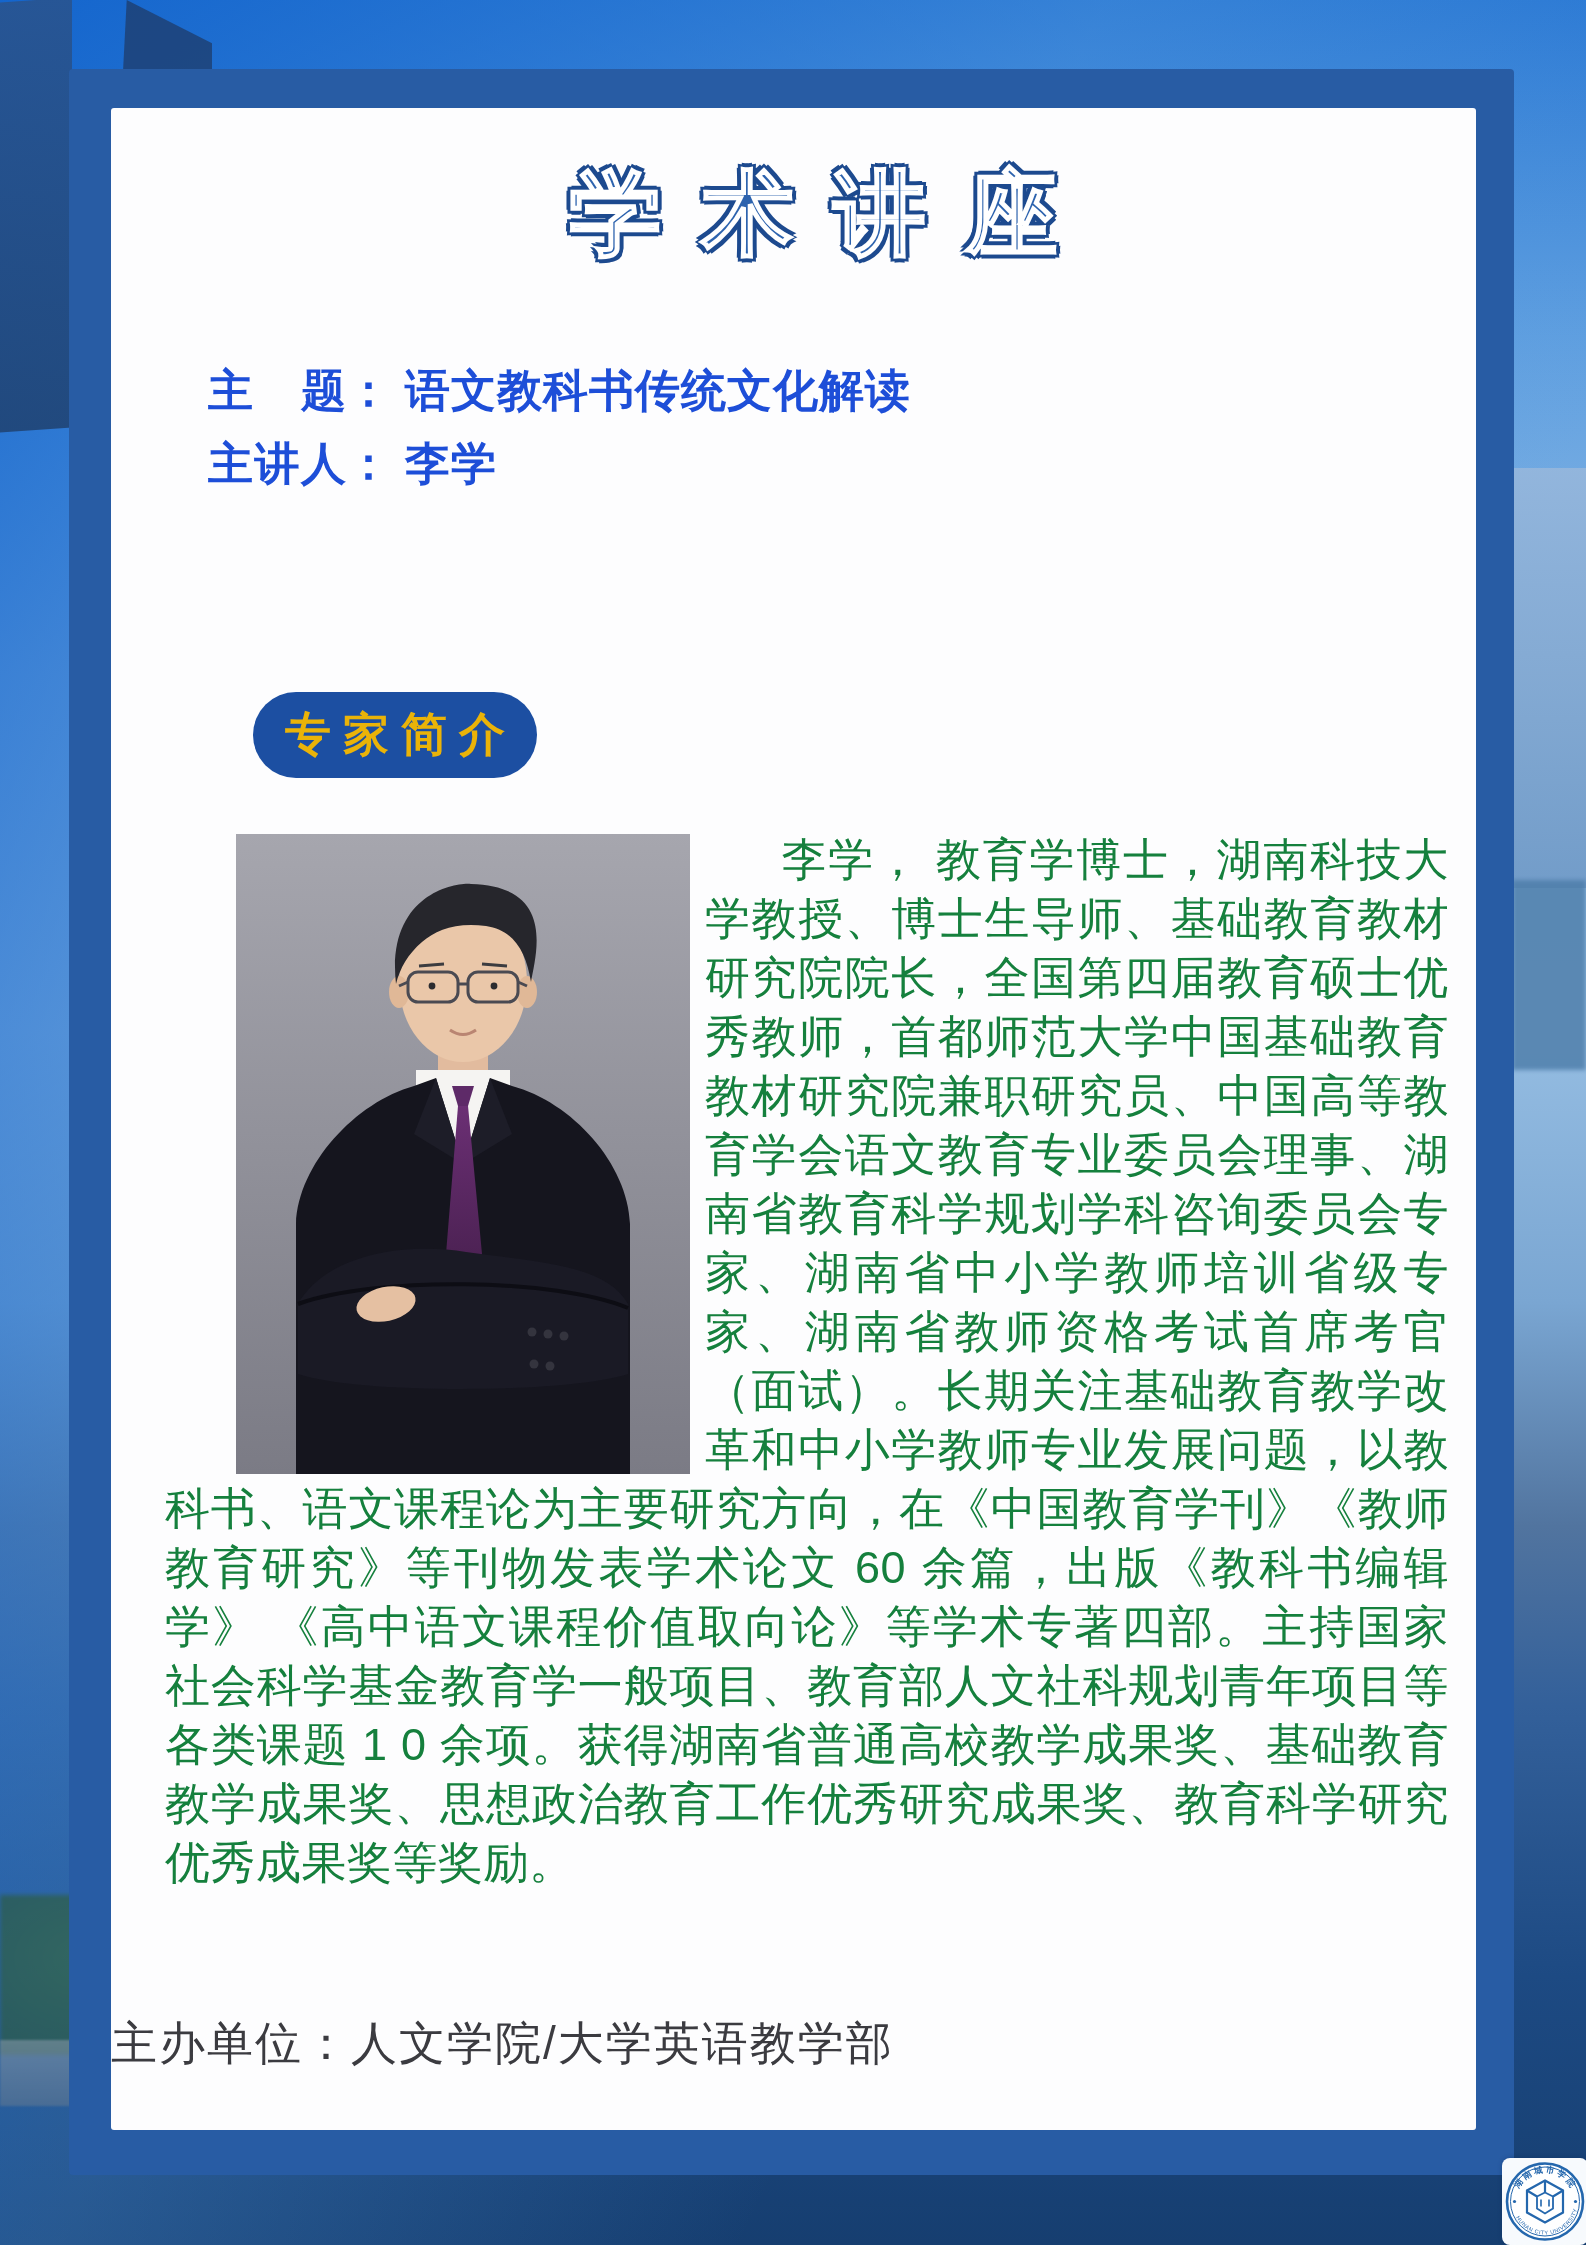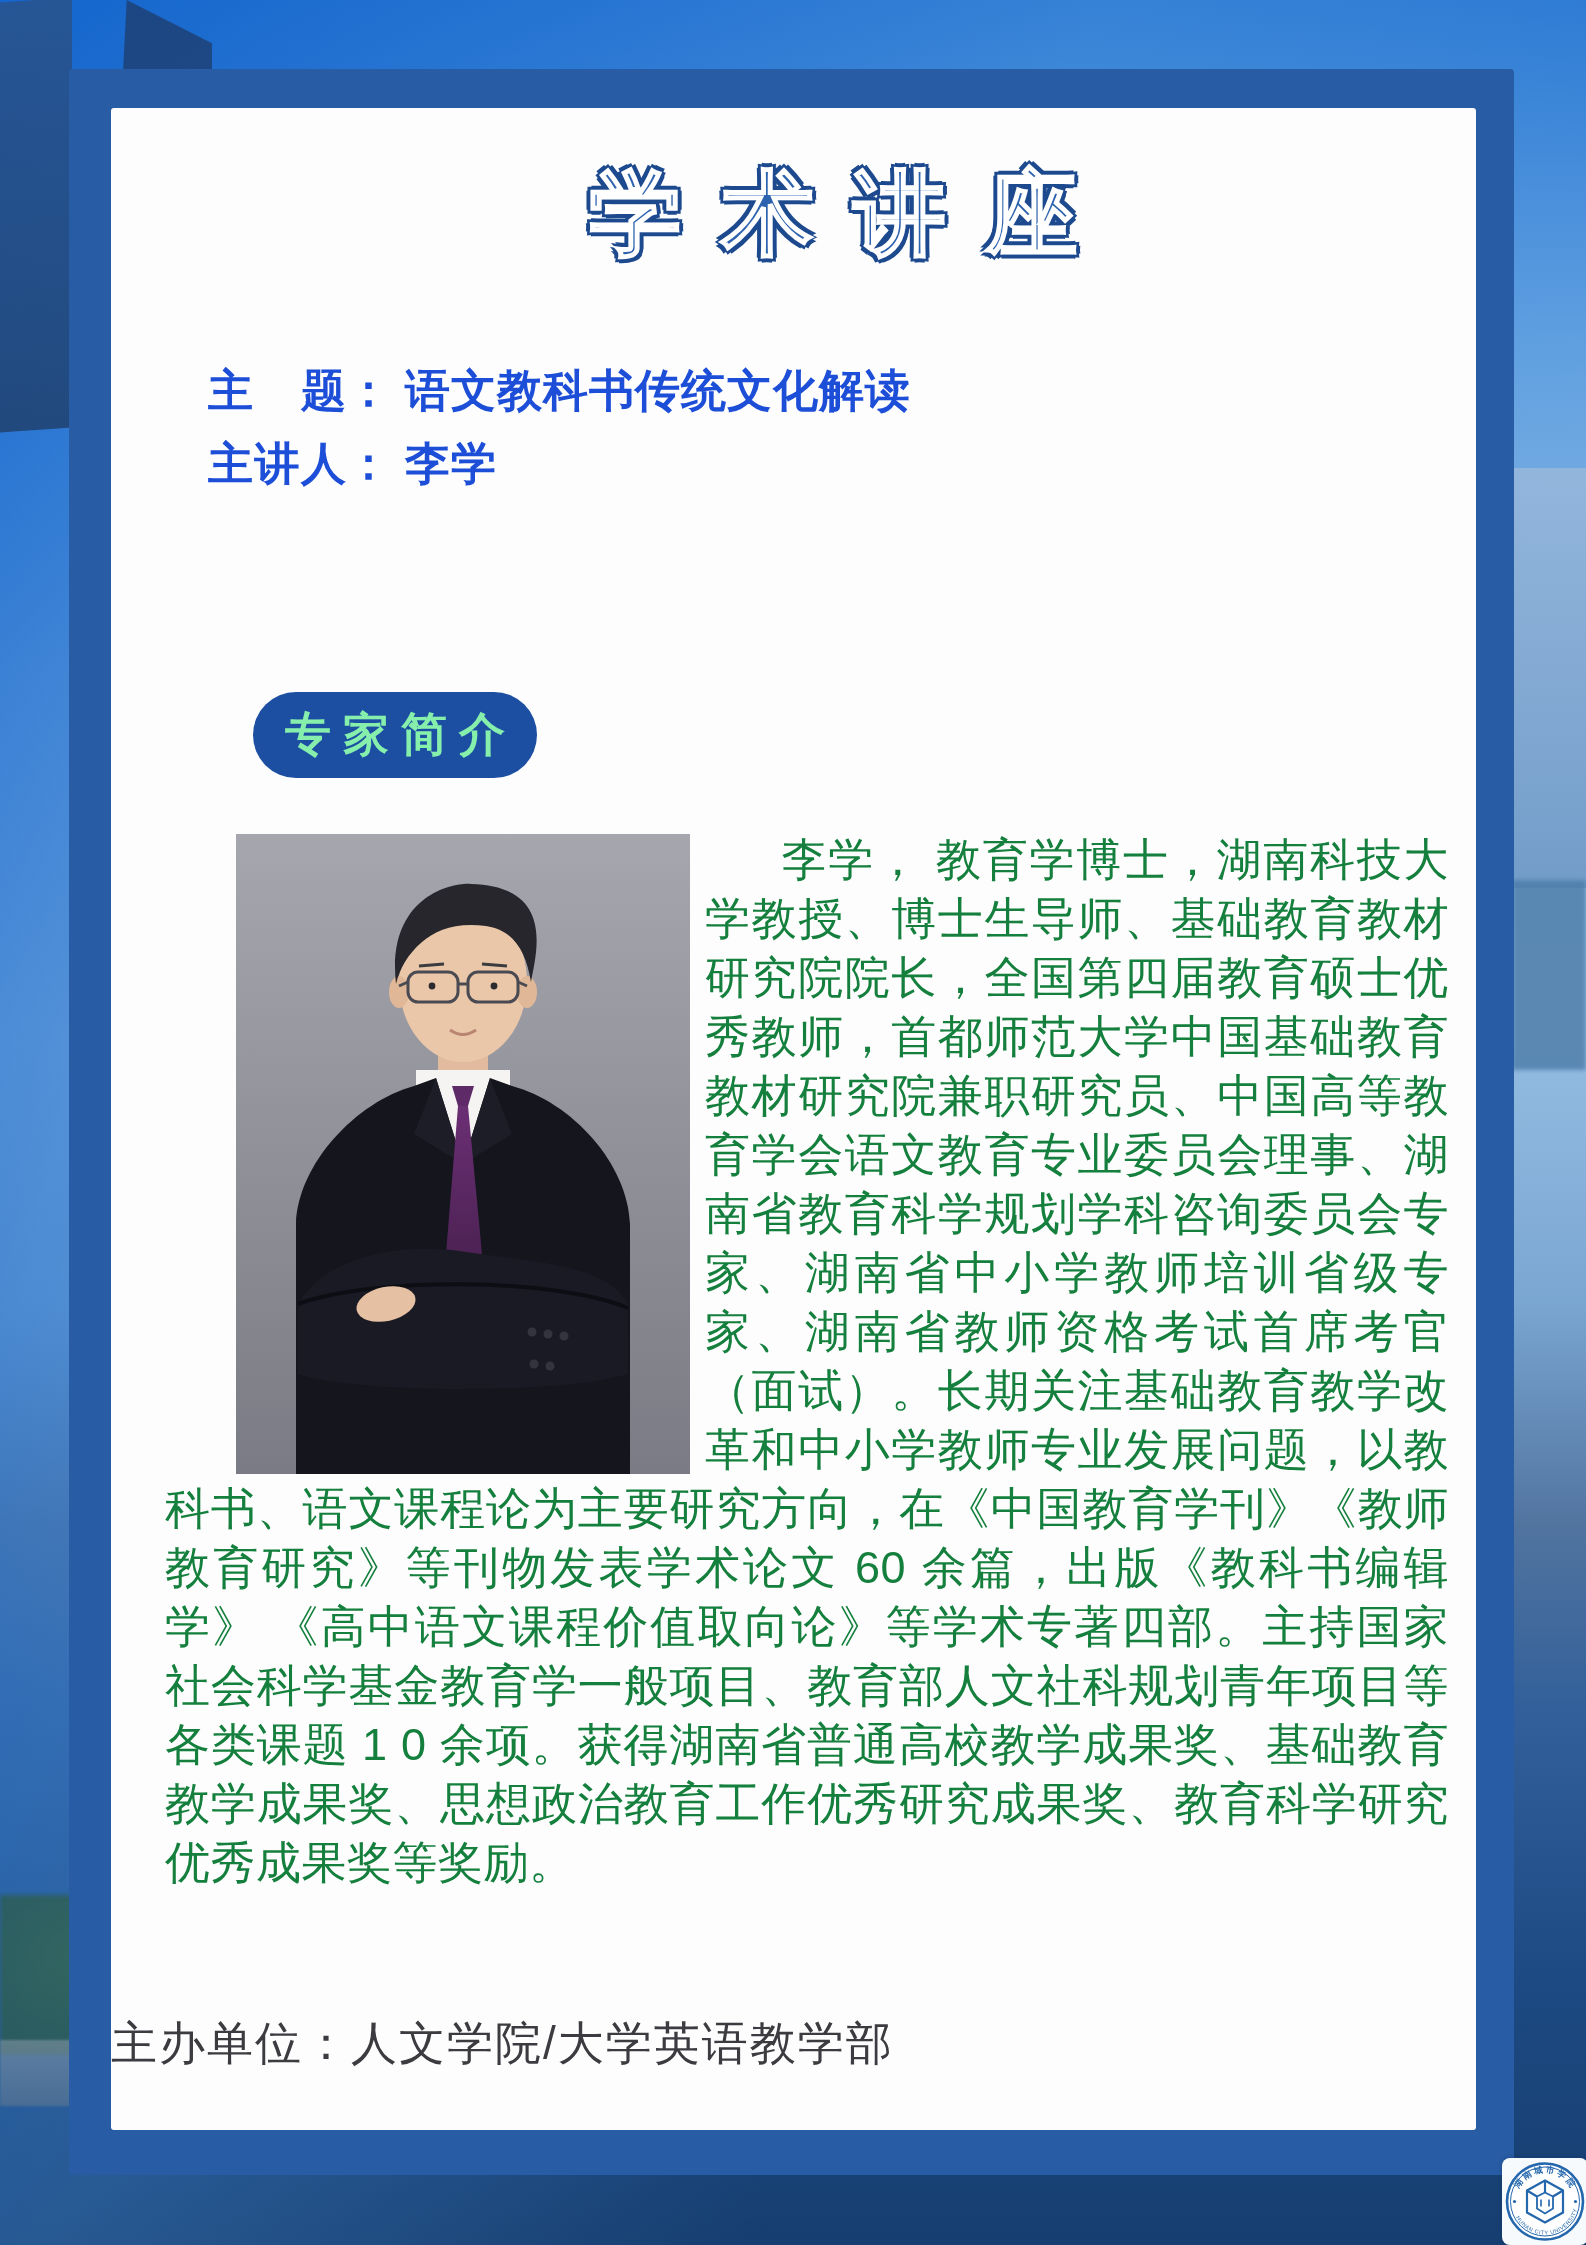--- a/index.html
+++ b/index.html
@@ -16,37 +16,37 @@
   .bldg-left2{left:108px;top:600;width:104px;height:360px;background:#1e3f6f;opacity:.8;clip-path:polygon(18% 0,100% 12%,100% 100%,0 100%);}
   .green-left{left:0;top:1895px;width:218px;height:160px;background:radial-gradient(ellipse at 40% 40%,#35684c,#27554a);opacity:.75;filter:blur(2px);}
   .road-left{left:0;top:2040px;width:218px;height:66px;background:linear-gradient(180deg,#8598a8,#5f7792);opacity:.6;filter:blur(1px);}
   .bldg-right{left:1512px;top:468px;width:74px;height:420px;background:linear-gradient(180deg,#96b7dc,#6f99c6);opacity:.9;}
   .tree-right{left:1512px;top:880px;width:74px;height:190px;background:#4c7ca8;opacity:.8;filter:blur(2px);}
 
   .frame{position:absolute;left:69px;top:69px;width:1445px;height:2106px;background:#285ca4;border-radius:4px;}
   .card{position:absolute;left:42px;top:39px;right:38px;bottom:45px;background:#fdfdfe;border-radius:3px;}
 
   .poster-title{
-    position:absolute;left:8px;top:44px;width:100%;text-align:center;
-    font-size:92px;font-weight:900;color:#2d63ae;letter-spacing:40px;padding-left:52px;
+    position:absolute;left:0;top:44px;width:100%;text-align:center;
+    font-size:92px;font-weight:900;color:#2d63ae;letter-spacing:40px;padding-left:40px;
     -webkit-text-stroke:2px #ffffff;
     text-shadow:
       4px 4px 0 #1d4a8f,-4px -4px 0 #1d4a8f,4px -4px 0 #1d4a8f,-4px 4px 0 #1d4a8f,
       5px 0 0 #1d4a8f,-5px 0 0 #1d4a8f,0 5px 0 #1d4a8f,0 -5px 0 #1d4a8f;
   }
 
   .details{position:absolute;left:97px;top:258px;color:#1d4ed8;}
   .detail-row{height:73px;font-size:45px;font-weight:bold;line-height:50px;white-space:nowrap;}
   .dlabel{display:inline-block;width:138px;text-align:justify;text-align-last:justify;vertical-align:top;}
   .dcolon{display:inline-block;vertical-align:top;margin-right:14px;}
   .dvalue{display:inline-block;vertical-align:top;letter-spacing:1px;}
 
   .badge{
     position:absolute;left:142px;top:584px;width:284px;height:86px;border-radius:44px;
-    background:#1c4fa2;color:#86efac;display:flex;align-items:center;justify-content:center;
+    background:#1c4fa2;color:#eab308;display:flex;align-items:center;justify-content:center;
     font-size:46px;font-weight:bold;letter-spacing:12px;text-indent:12px;
   }
 
   .bio{position:absolute;left:54px;top:722px;width:1284px;color:#15803d;
        font-size:45px;line-height:59px;text-align:justify;text-indent:1.7em;letter-spacing:.5px;}
   .photo{float:left;width:454px;height:640px;margin:4px 15px 0 71px;display:block;}
 
   .footer{position:absolute;left:0;top:1905px;width:100%;text-align:left;
           font-size:46px;font-weight:500;color:#3b3b40;letter-spacing:2px;}
 

